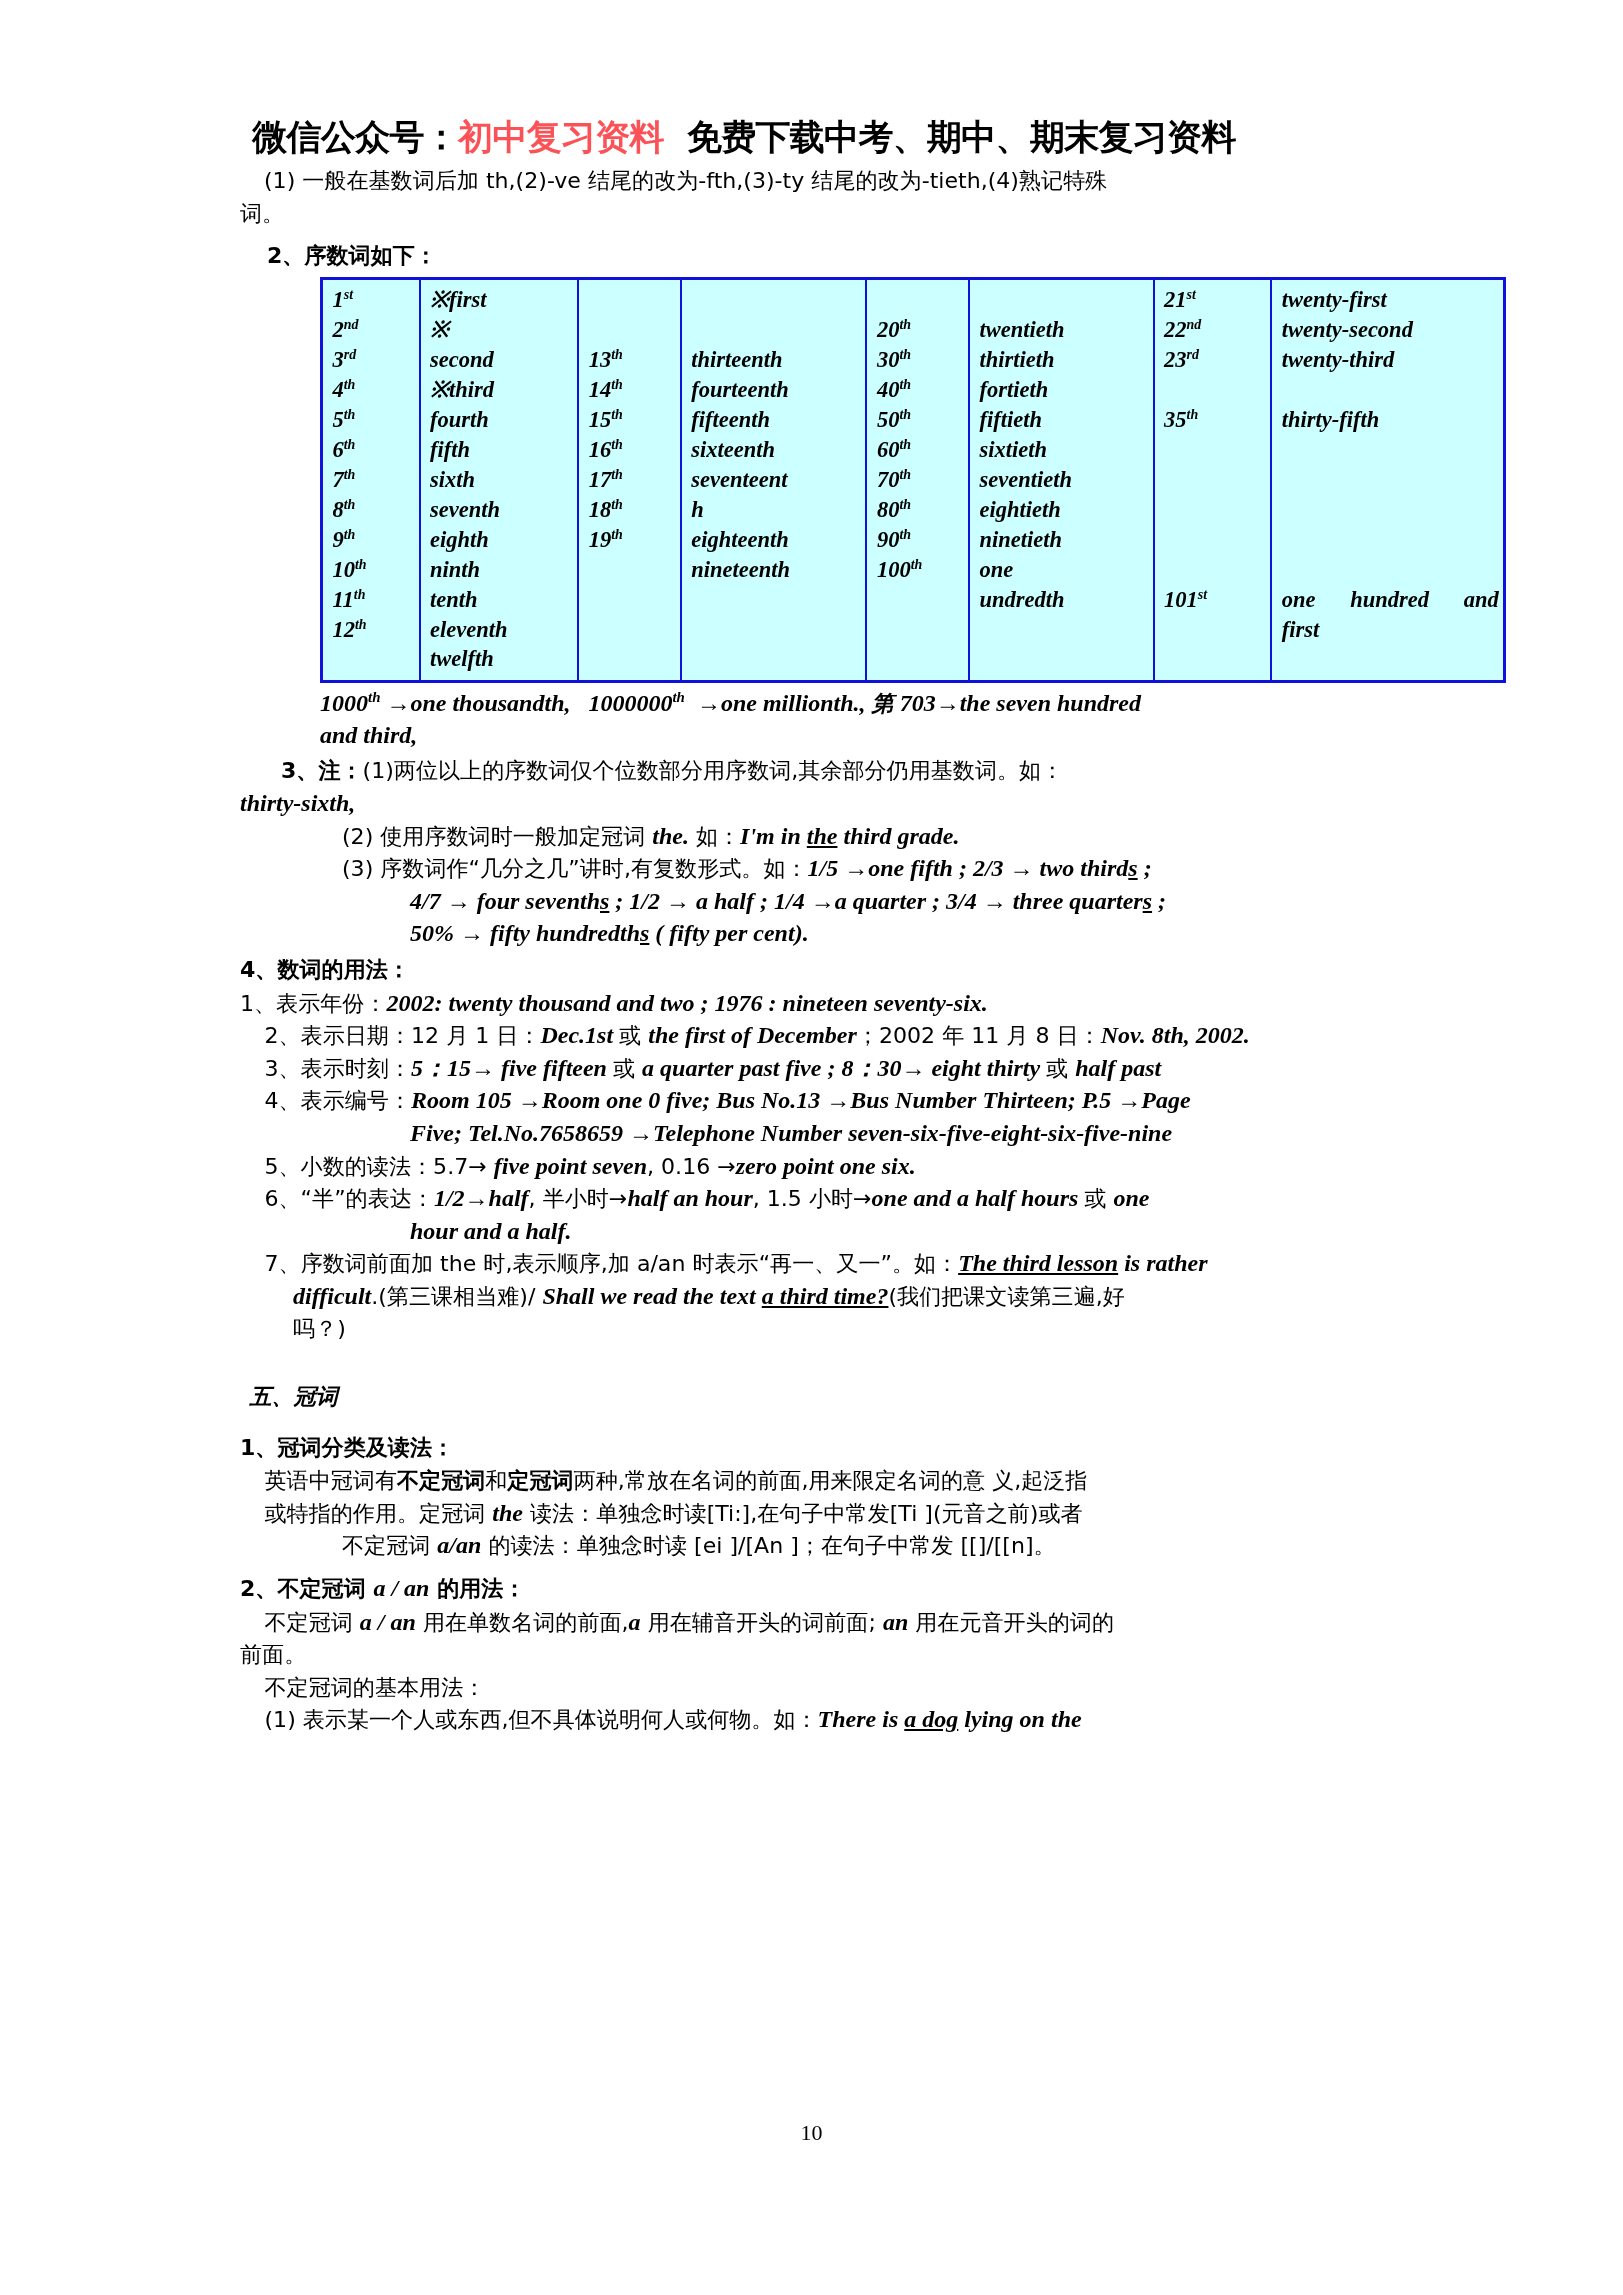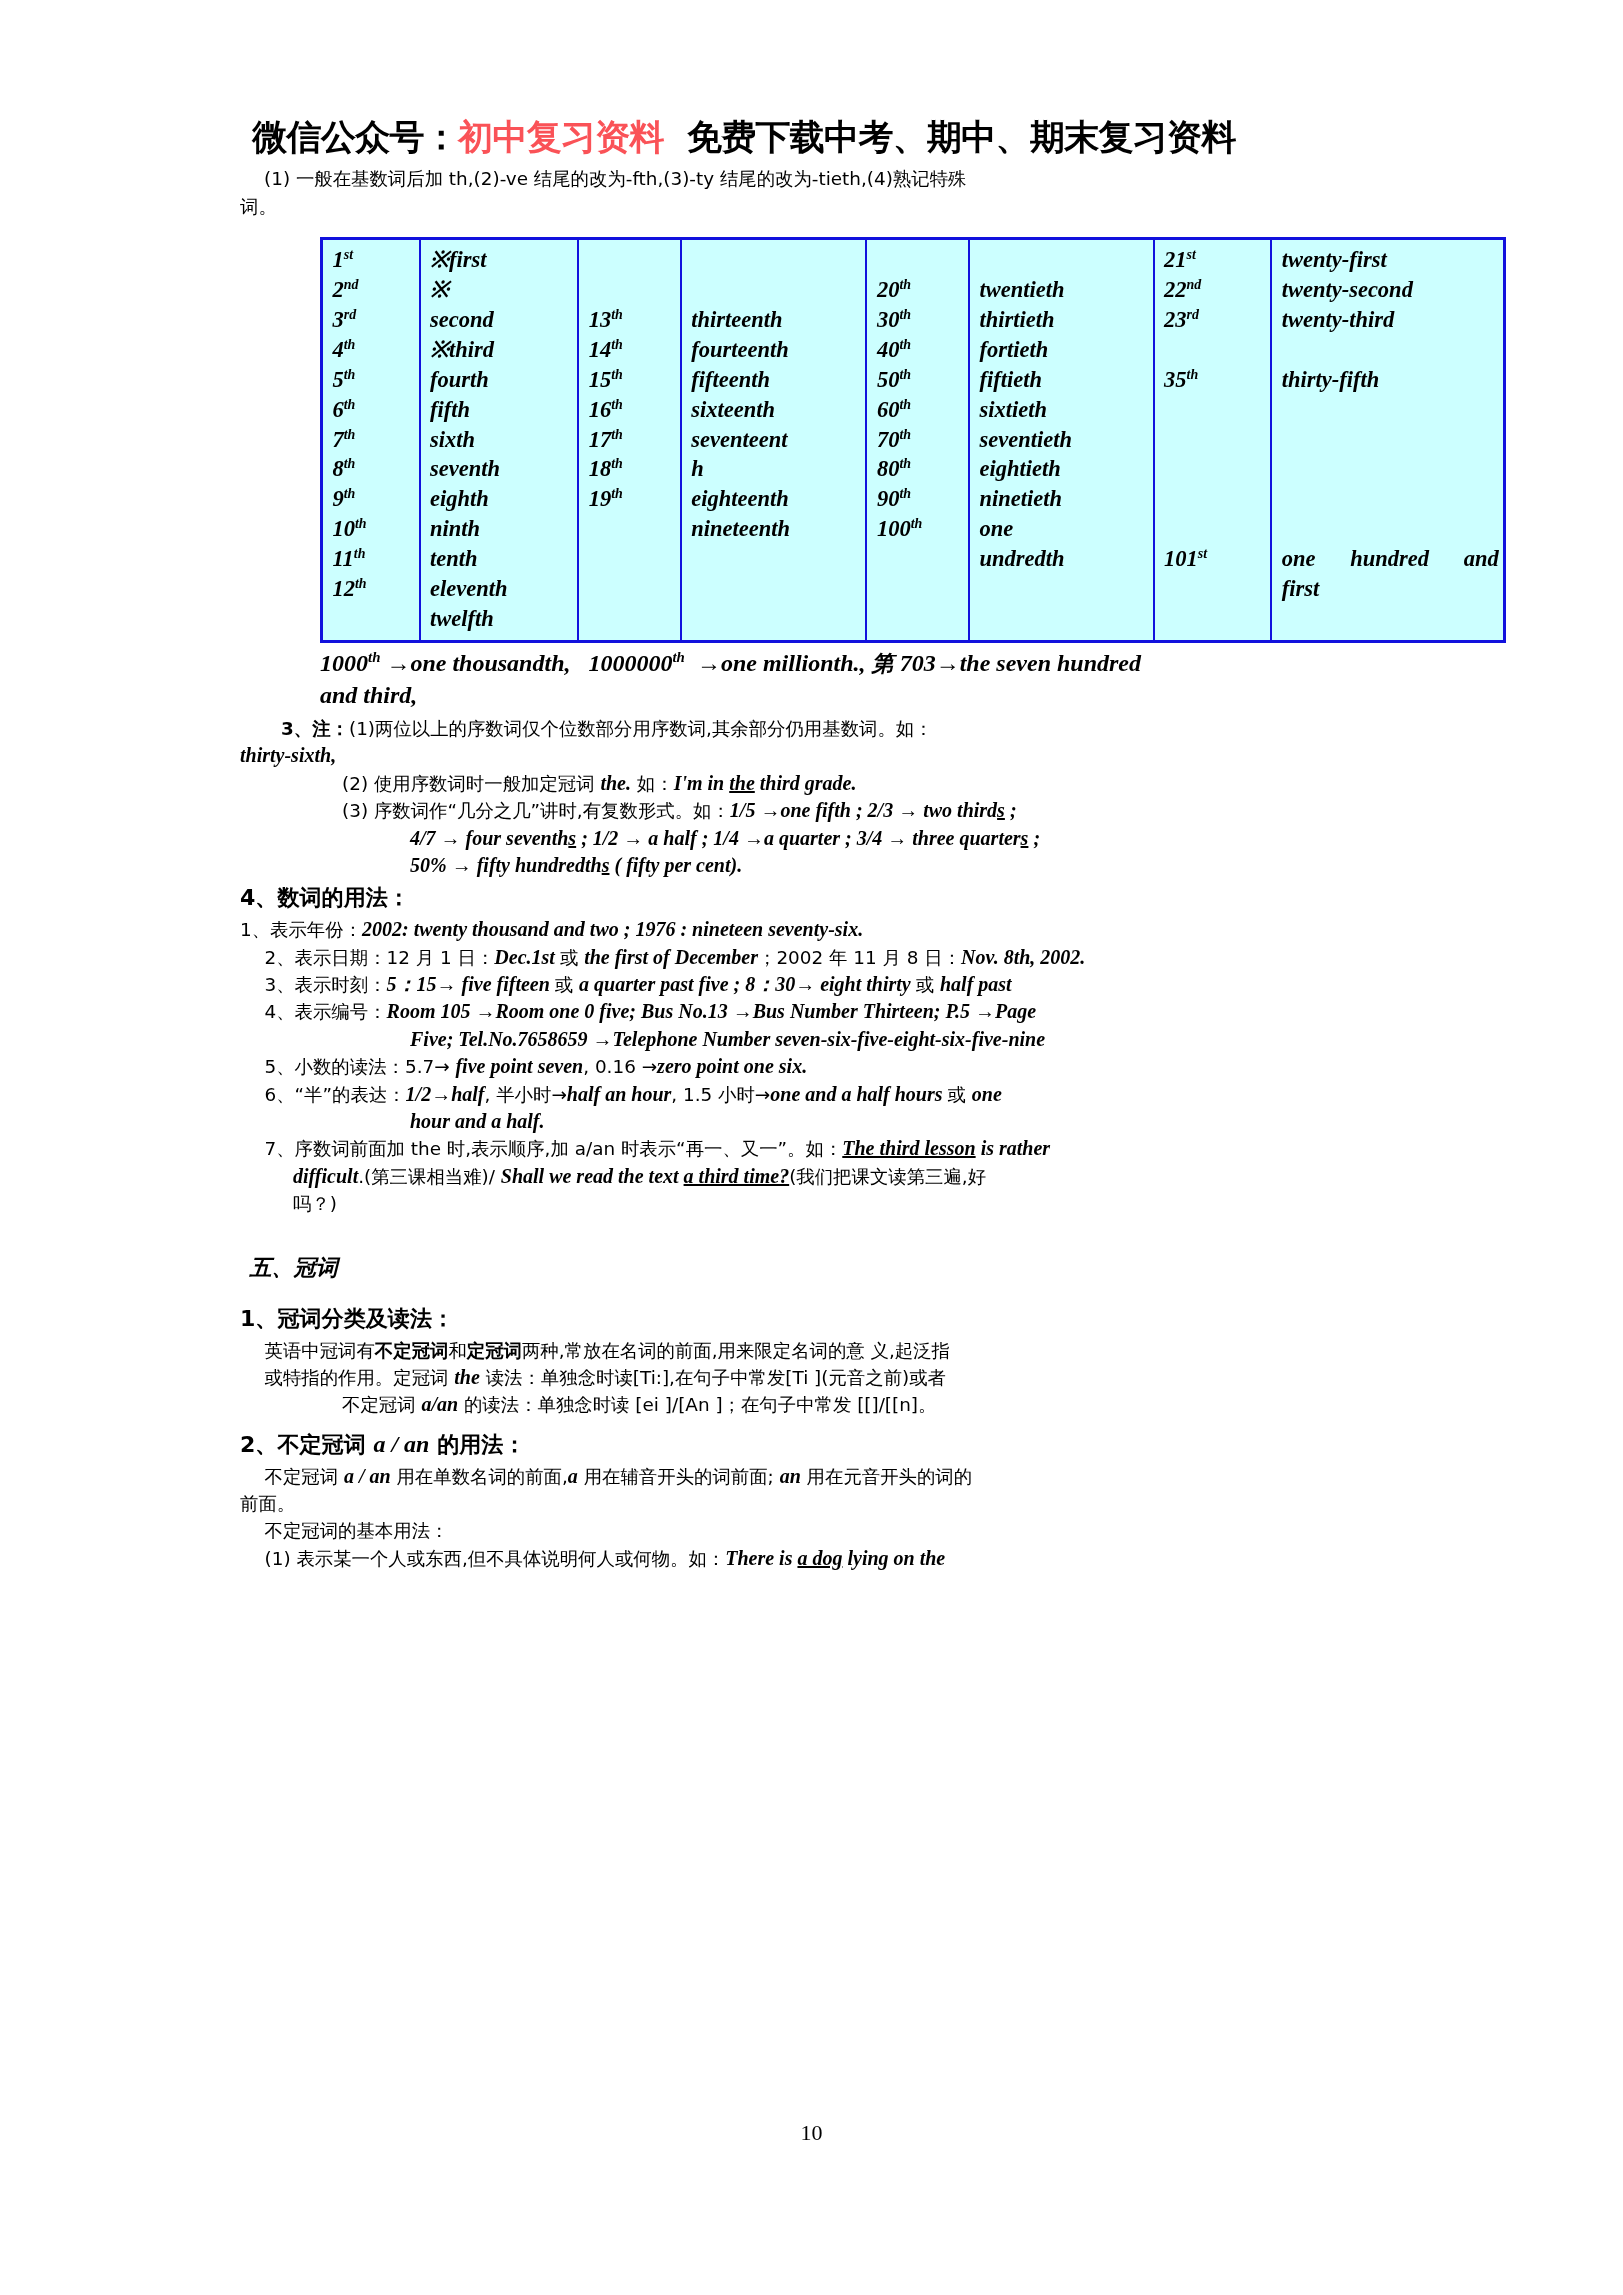--- a/index.html
+++ b/index.html
@@ -38,21 +38,21 @@
     letter-spacing: -0.7px;
     white-space: nowrap;
     margin: 0 0 9.5px 12.3px;
   }
   .banner .blk { color: #000000; }
   .banner .red { color: #fa5257; }
   .banner .gap { display: inline-block; width: 23px; }
 
   
   .p {
-    font-size: 20px;
+    font-size: 24px;
     line-height: 1.30;
     margin: 0 0 1.4px 0;
     text-align: justify;
   }
   .i   { font-style: italic; font-weight: bold; }
   .u   { text-decoration: underline; }
   .bu  { font-weight: bold; font-style: italic; text-decoration: underline; }
   .sup { font-size: 0.62em; vertical-align: super; font-style: italic; font-weight: bold;}
   .han { font-family: "DejaVu Sans", "Liberation Sans", sans-serif; font-size: 0.92em;}
   .hanb{ font-family: "DejaVu Sans", "Liberation Sans", sans-serif; font-weight: bold; font-size: 0.92em;}
@@ -147,20 +147,23 @@
 
     <div class="p hang-3">
       <span class="han">(1) 一般在基数词后加 th,(2)-ve 结尾的改为-fth,(3)-ty 结尾的改为-tieth,(4)熟记特殊</span>
     </div>
     <div class="p">
       <span class="han">词。</span>
     </div>
 
     <div class="spacer-sm"></div>
 
+    <div class="sec-title" style="padding-left:27px">
+      <span class="hanb">2、序数词如下：</span>
+    </div>
 
     <div class="ord-table-wrap">
       <table class="ord">
         <tbody>
             <tr>
           <td class="c1" id="cell0">
                 <span class="cellline">1<span class="sup">st</span></span>
                 <span class="cellline">2<span class="sup">nd</span></span>
                 <span class="cellline">3<span class="sup">rd</span></span>
                 <span class="cellline">4<span class="sup">th</span></span>

